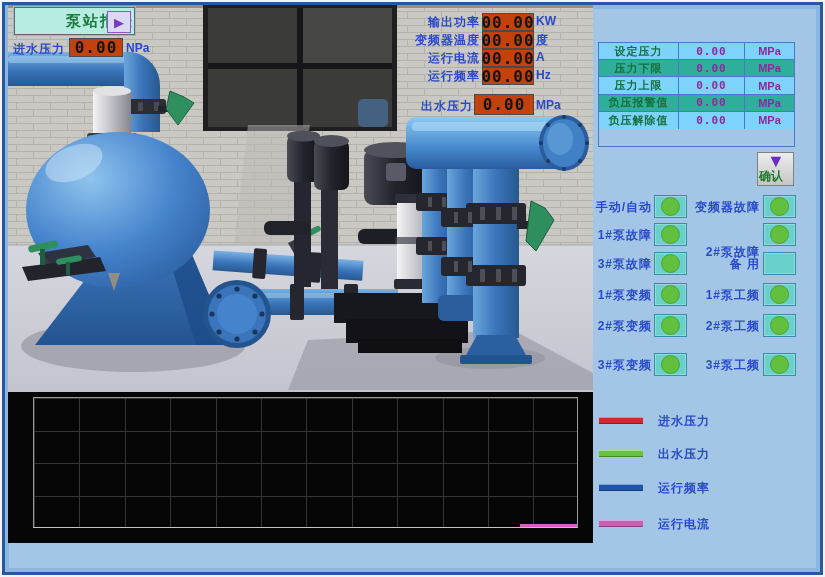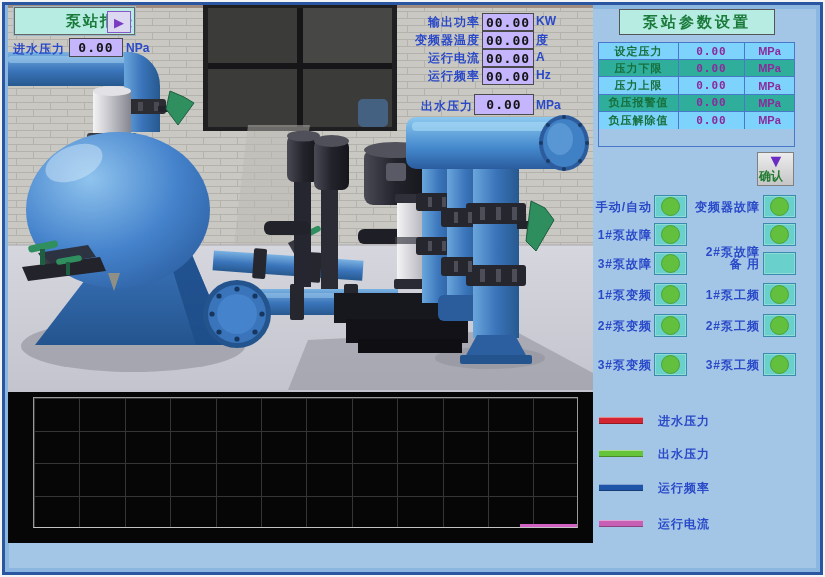--- a/index.html
+++ b/index.html
@@ -7,22 +7,22 @@
     position:relative;width:825px;height:577px;overflow:hidden;
     background:#a3c6e6;
     box-shadow: inset 0 0 0 2px #f2f4f6, inset 0 0 0 5px #2a55a0, inset 0 0 0 9px #8ab6e0;
     font-family:"Liberation Sans","DejaVu Sans",sans-serif;
   }
   .abs{position:absolute;}
   
   .blue-label{color:#2a49c8;font-weight:bold;font-size:12px;letter-spacing:1px;white-space:nowrap;}
   .blue-unit{color:#2a49c8;font-weight:bold;font-size:12px;white-space:nowrap;}
   .val-box{
-    background:#c4b5fd;border:1px solid #4a4a4a;color:#141414;
-    font-family:"DejaVu Sans Mono",monospace;font-weight:bold;font-size:13px;
+    background:#c2410c;border:1px solid #4a4a4a;color:#141414;
+    font-family:"DejaVu Sans Mono",monospace;font-weight:bold;font-size:16px;
     display:flex;align-items:center;justify-content:center;letter-spacing:1px;
   }
   
   .report-btn{
     left:14px;top:7px;width:119px;height:26px;background:#b6ece2;
     border:1px solid #666;box-shadow:0 0 0 1px #9bb8c8;
     display:flex;align-items:center;cursor:pointer;justify-content:flex-end;
   }
   .report-btn .txt{color:#1a7a3a;font-weight:bold;font-size:15px;letter-spacing:2px;margin-left:6px;}
   .report-btn .tri-box{
@@ -310,21 +310,20 @@
   <div class="abs blue-unit" style="left:536px;top:50px;">A</div>
 
   <div class="abs blue-label" style="right:345px;top:68px;">运行频率</div>
   <div class="abs val-box" style="left:482px;top:67px;width:50px;height:16px;">00.00</div>
   <div class="abs blue-unit" style="left:536px;top:68px;">Hz</div>
 
   <div class="abs blue-label" style="right:352px;top:98px;">出水压力</div>
   <div class="abs val-box" style="left:474px;top:94px;width:58px;height:19px;">0.00</div>
   <div class="abs blue-unit" style="left:536px;top:98px;">MPa</div>
 
-  <div class="abs settings-title">泵站参数设置</div>
 
   <div class="abs ptable">
     <div class="row">
       <div class="cell odd pname">设定压力</div>
       <div class="cell odd pval">0.00</div>
       <div class="cell odd punit">MPa</div>
     </div>
     <div class="row">
       <div class="cell even pname">压力下限</div>
       <div class="cell even pval">0.00</div>

